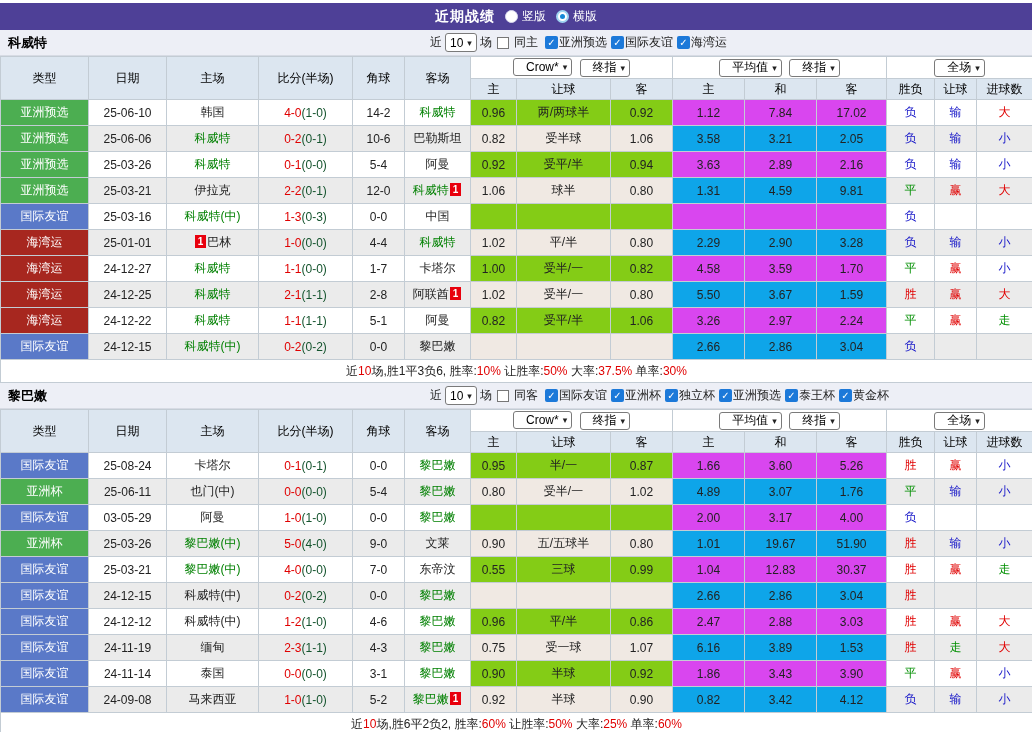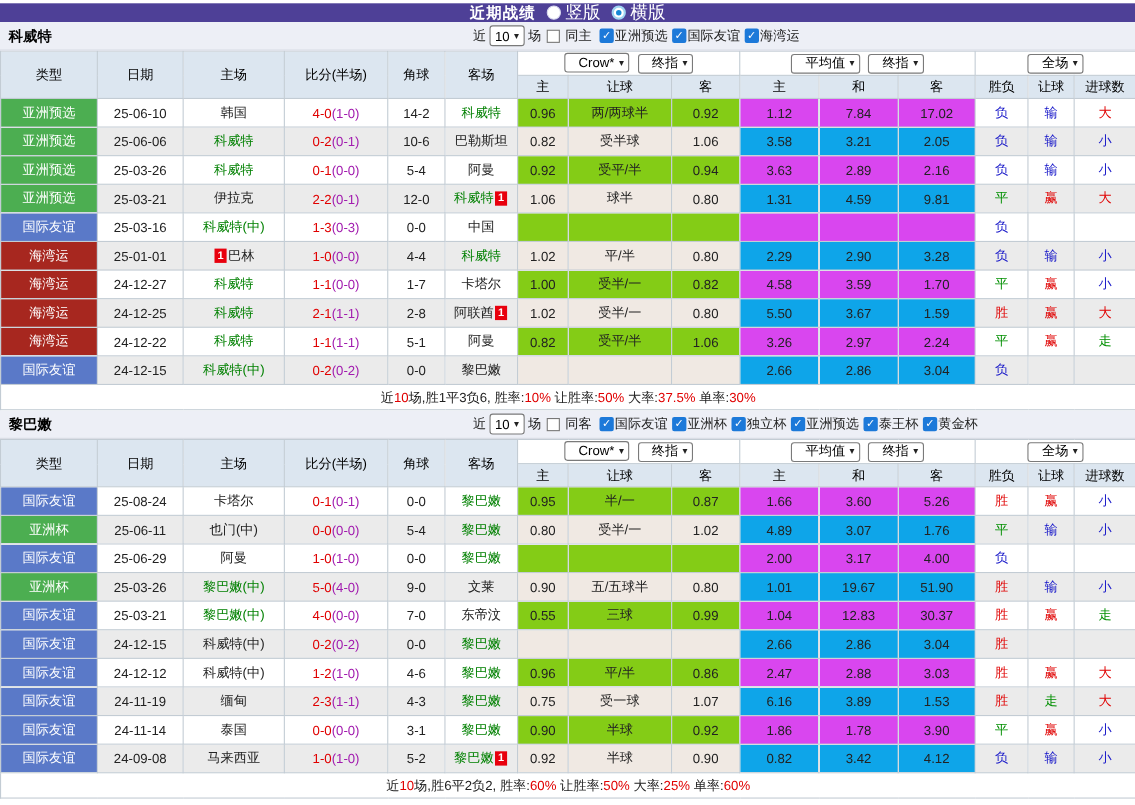--- a/index.html
+++ b/index.html
@@ -5,26 +5,26 @@
   * { box-sizing: border-box; }
   html,body { margin:0; padding:0; background:#fff; }
   body {
     width:1032px; height:732px; overflow:hidden;
     font-family:"Liberation Sans","DejaVu Sans",sans-serif;
     font-size:12px; color:#222;
   }
   
   .titlebar-wrap { padding-top:3px; background:#fff; }
   .titlebar {
-    height:17px; background:#4e4097; color:#fff;
+    height:27px; background:#4e4097; color:#fff;
     display:flex; align-items:center; justify-content:center; gap:10px;
     font-size:14px;
   }
   .titlebar .title { font-weight:bold; letter-spacing:1px; }
-  .radio-opt { display:inline-flex; align-items:center; gap:4px; font-size:16px; cursor:default; }
+  .radio-opt { display:inline-flex; align-items:center; gap:4px; font-size:12px; cursor:default; }
   .radio { width:13px; height:13px; border-radius:50%; background:#fff; display:inline-block; position:relative; border:1px solid #d9d9ef; }
   .radio.sel { border:2px solid #9fd4f2; }
   .radio.sel::after { content:''; position:absolute; inset:2px; border-radius:50%; background:#1588d6; }
   
   .control-row {
     height:26px; background:#edeff6; position:relative;
     display:flex; align-items:center; border-bottom:1px solid #d7dbe4;
   }
   .team-name { font-weight:bold; color:#000; padding-left:8px; font-size:13px; }
   .filters { position:absolute; left:430px; top:0; height:100%; display:flex; align-items:center; gap:3px; white-space:nowrap; }
@@ -58,21 +58,21 @@
   tr.odd  td.hcg { background:#84cc16; }
   tr.even td.hcg { background:#f0e9e3; }
   tr.odd  td.avg { background:#d946ef; }
   tr.even td.avg { background:#0ea5e9; }
   td.c-type { color:#fff; }
   td.c-type.t-green   { background:#4cae51; }
   td.c-type.t-blue    { background:#5a79c8; }
   td.c-type.t-darkred { background:#a7271f; }
   .tg { color:#008000; }
   .score-main { color:#e00000; }
-  .score-half { color:#a21caf; }
+  .score-half { color:#14532d; }
   .bdg {
     display:inline-block; background:#e8000d; color:#fff;
     font-size:10px; line-height:13px; padding:0 3px; margin:0 1px; font-weight:bold; vertical-align:1px;
   }
   .r-red   { color:#e00000; }
   .r-green { color:#008f00; }
   .r-blue  { color:#1515c8; }
   tfoot td { height:23px; background:#fff; font-size:12px; color:#222; }
   tfoot .red { color:#e00000; }
 </style>
@@ -501,21 +501,21 @@
     <td class="hcg">1.02</td>
     <td class="avg">4.89</td>
     <td class="avg">3.07</td>
     <td class="avg">1.76</td>
     <td class="c-wl r-green">平</td>
     <td class="c-hr r-blue">输</td>
     <td class="c-gr r-blue">小</td>
   </tr>
           <tr class="match-row odd">
     <td class="c-type t-blue">国际友谊</td>
-    <td>25-06-29</td>
+    <td>03-05-29</td>
     <td><span class="tname home">阿曼</span></td>
     <td><span class="score-main">1-0</span><span class="score-half">(1-0)</span></td>
     <td>0-0</td>
     <td><span class="tname away tg">黎巴嫩</span></td>
     <td class="hcg"></td>
     <td class="hcg"></td>
     <td class="hcg"></td>
     <td class="avg">2.00</td>
     <td class="avg">3.17</td>
     <td class="avg">4.00</td>
@@ -612,21 +612,21 @@
     <td class="c-type t-blue">国际友谊</td>
     <td>24-11-14</td>
     <td><span class="tname home">泰国</span></td>
     <td><span class="score-main">0-0</span><span class="score-half">(0-0)</span></td>
     <td>3-1</td>
     <td><span class="tname away tg">黎巴嫩</span></td>
     <td class="hcg">0.90</td>
     <td class="hcg">半球</td>
     <td class="hcg">0.92</td>
     <td class="avg">1.86</td>
-    <td class="avg">1.78</td>
+    <td class="avg">3.43</td>
     <td class="avg">3.90</td>
     <td class="c-wl r-green">平</td>
     <td class="c-hr r-red">赢</td>
     <td class="c-gr r-blue">小</td>
   </tr>
           <tr class="match-row even">
     <td class="c-type t-blue">国际友谊</td>
     <td>24-09-08</td>
     <td><span class="tname home">马来西亚</span></td>
     <td><span class="score-main">1-0</span><span class="score-half">(1-0)</span></td>

